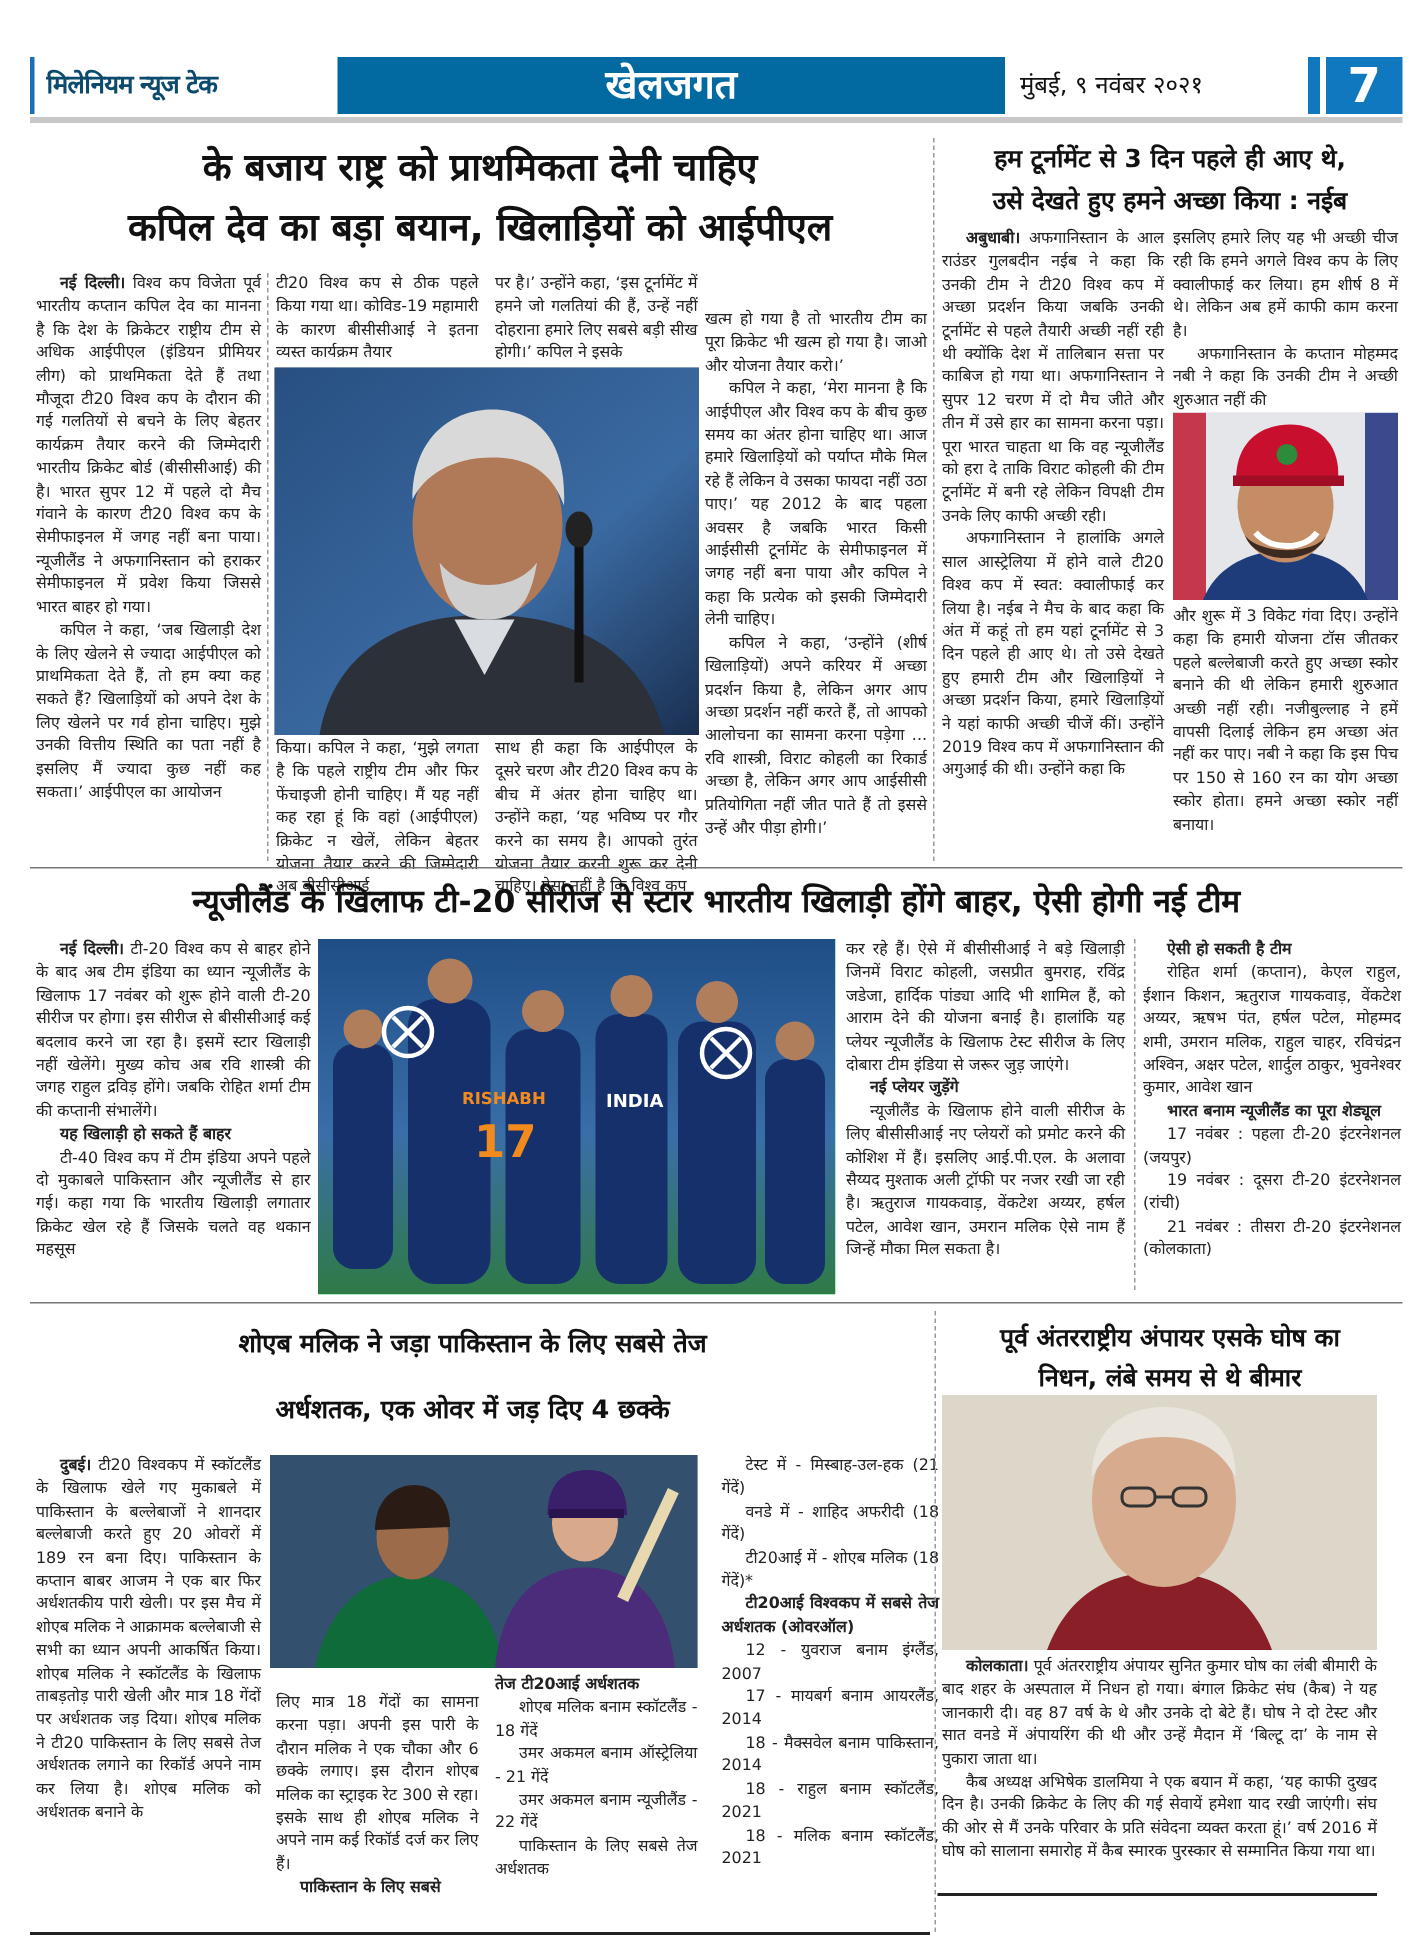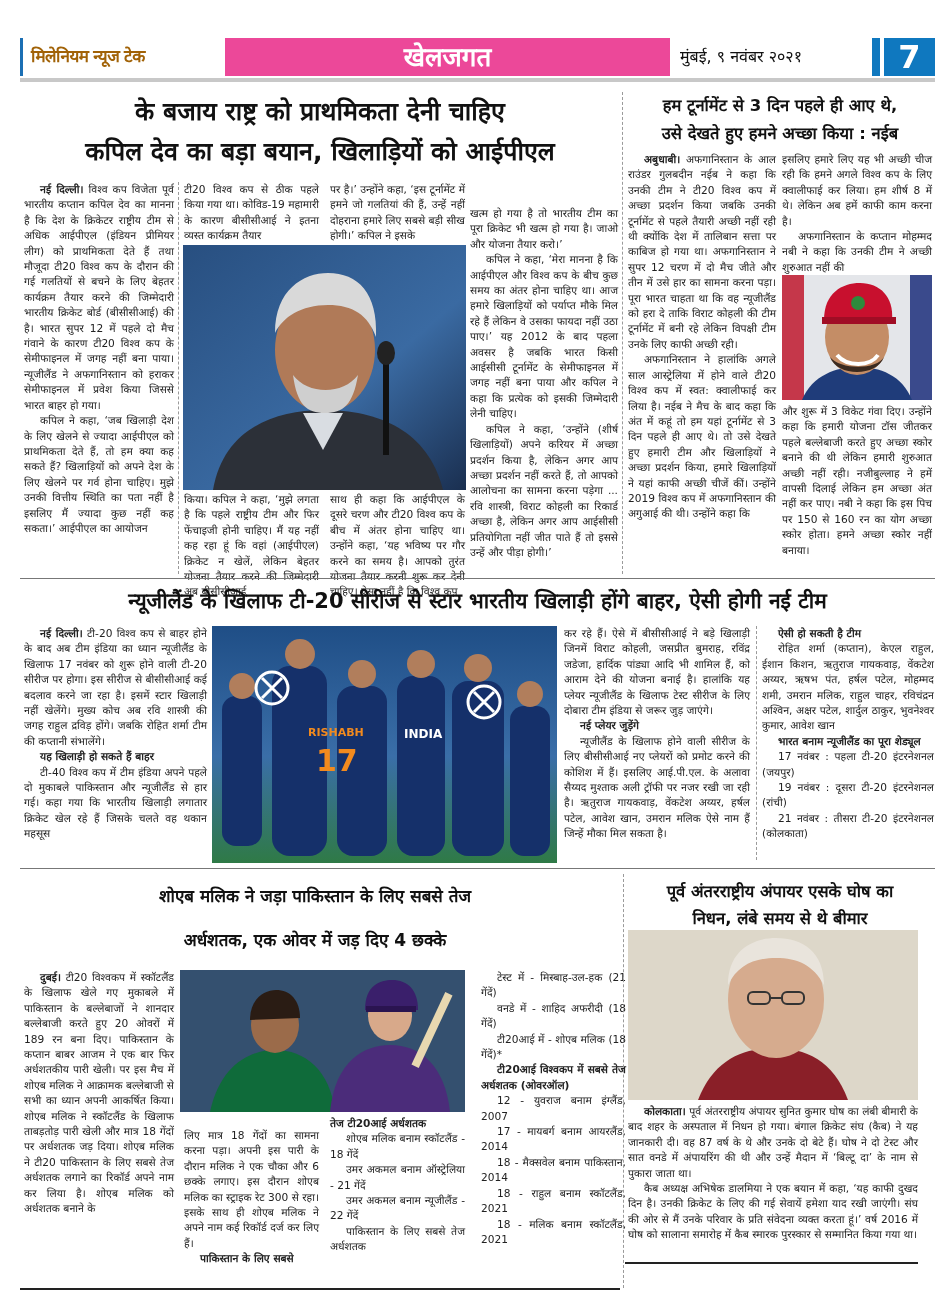--- a/index.html
+++ b/index.html
@@ -3,22 +3,22 @@
 <meta charset="utf-8">
 <style>
   * { box-sizing: border-box; margin: 0; padding: 0; }
   html, body { width: 945px; height: 1296px; background: #ffffff; overflow: hidden; }
   body { font-family: "DejaVu Sans", sans-serif; color: #1a1a1a; position: relative; }
   .page { position: absolute; left: 0; top: 0; width: 945px; height: 1296px; }
 
   
   .masthead { position: absolute; left: 20px; top: 38px; width: 915px; height: 42px; }
   .mast-left { position: absolute; left: 0; top: 0; width: 102px; height: 38px; border-left: 3px solid #1b6fb4; }
-  .mast-brand { position: absolute; left: 8px; top: 6px; font-size: 17px; font-weight: bold; color: #a16207; white-space: nowrap; letter-spacing: -0.5px; font-family: "DejaVu Sans Condensed","DejaVu Sans", sans-serif; }
-  .mast-center { position: absolute; left: 205px; top: 0; width: 445px; height: 38px; background: #ec4899; }
+  .mast-brand { position: absolute; left: 8px; top: 6px; font-size: 17px; font-weight: bold; color: #0c4a6e; white-space: nowrap; letter-spacing: -0.5px; font-family: "DejaVu Sans Condensed","DejaVu Sans", sans-serif; }
+  .mast-center { position: absolute; left: 205px; top: 0; width: 445px; height: 38px; background: #0369a1; }
   .mast-section { position: absolute; left: 0; top: 0; width: 100%; height: 38px; line-height: 38px; text-align: center; color: #fff; font-size: 26px; font-weight: bold; }
   .mast-date { position: absolute; left: 660px; top: 7px; font-size: 16px; color: #111; white-space: nowrap; }
   .mast-pg { position: absolute; left: 860px; top: 0; width: 55px; height: 38px; background: #0f78bf; color: #fff; font-size: 32px; font-weight: bold; line-height: 38px; text-align: center; border-left: 4px solid #fff; box-shadow: -8px 0 0 #0f78bf; }
   .mast-rule { position: absolute; left: 0; top: 40px; width: 915px; height: 4px; background: #c8c8c8; }
 
   .headline { position: absolute; font-weight: bold; color: #111; text-align: center; line-height: 1.25; }
   .col { position: absolute; font-size: 10.6px; line-height: 15.4px; text-align: justify; color: #222; }
   .col p { text-indent: 16px; }
   .col .lead { font-weight: bold; margin-top: 33px; }
   .col .subhead { font-weight: bold; text-indent: 16px; }

